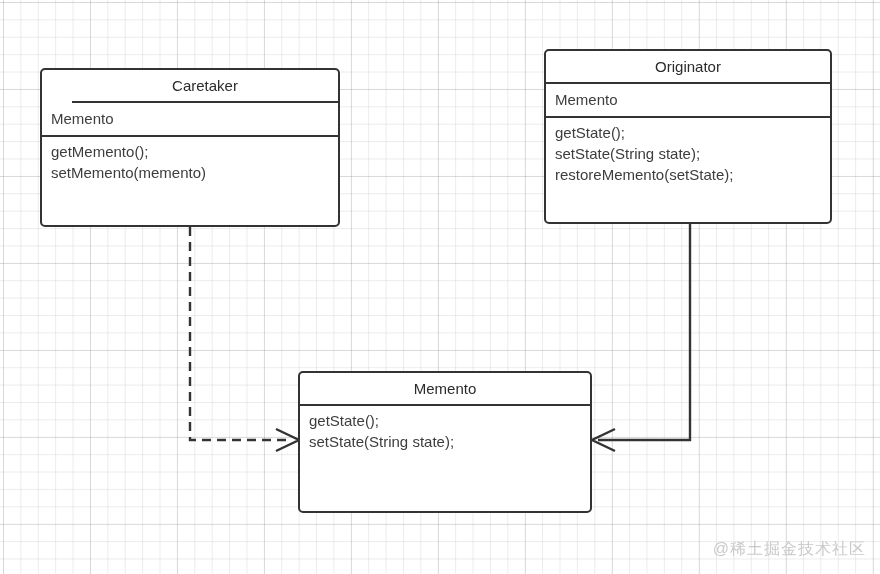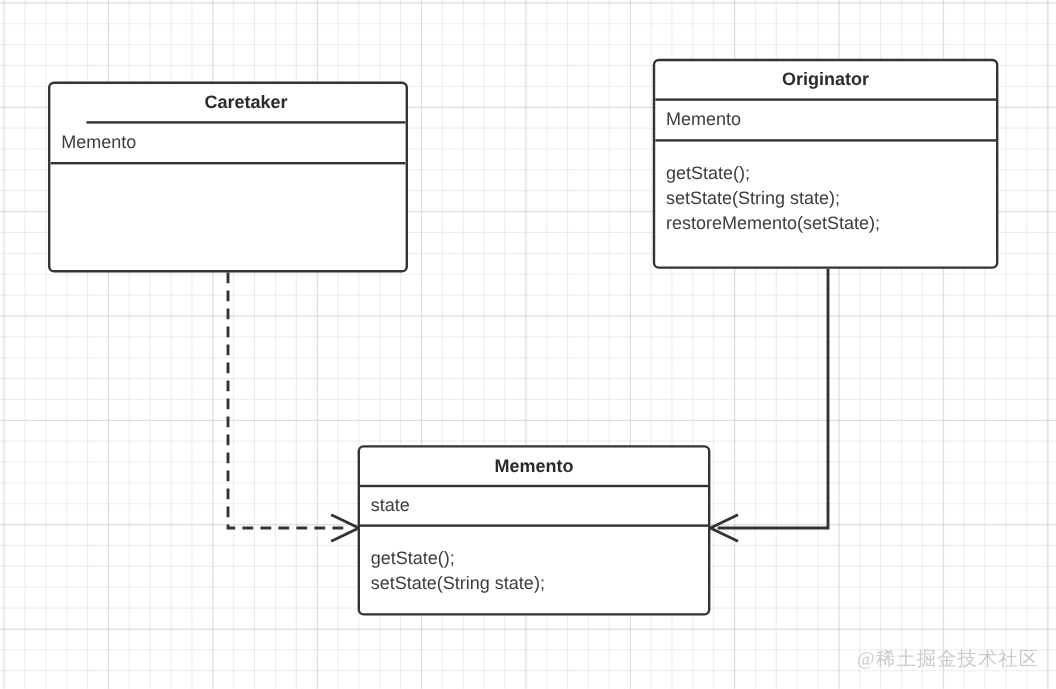--- a/index.html
+++ b/index.html
@@ -30,41 +30,41 @@
   .uml-class {
     position: absolute;
     box-sizing: border-box;
     background: #ffffff;
     border: 2px solid #333333;
     border-radius: 5px;
     overflow: hidden;
   }
   .uml-title {
     text-align: center;
-    font-weight: bold;
+    font-weight: normal;
     font-size: 15px;
     color: #2b2b2b;
     line-height: 1;
     border-bottom: 2px solid #333333;
     box-sizing: border-box;
     display: flex;
     align-items: center;
     justify-content: center;
   }
   .uml-attrs {
     border-bottom: 2px solid #333333;
     box-sizing: border-box;
     padding: 6px 9px 0 9px;
     font-size: 15px;
     color: #3d3d3d;
     line-height: 20px;
   }
   .uml-ops {
     box-sizing: border-box;
-    padding: 16px 9px 0 9px;
+    padding: 4px 9px 0 9px;
     font-size: 15px;
     color: #3d3d3d;
     line-height: 21px;
   }
   .uml-ops .op-line,
   .uml-attrs .attr-line {
     white-space: pre;
   }
 
   
@@ -88,21 +88,21 @@
     pointer-events: none;
   }
 
   .watermark {
     position: absolute;
     right: 14px;
     bottom: 14px;
     font-size: 16px;
     color: #c9c9c9;
     letter-spacing: 1px;
-    font-family: Liberation Serif, serif;
+    font-family: Liberation Sans, sans-serif;
     user-select: none;
     white-space: nowrap;
   }
 </style>
 </head>
 <body>
 
 <div id="canvas">
 
   <svg class="edge-layer" viewBox="0 0 880 574" width="880" height="574">
@@ -116,39 +116,40 @@
       <path d="M 690 224 L 690 440 L 598 440" fill="none" stroke="#333333" stroke-width="2.4" stroke-linecap="butt"></path>
       <path d="M 615 429 L 592 440 L 615 451" fill="none" stroke="#333333" stroke-width="2.4" stroke-linecap="butt" stroke-linejoin="miter"></path>
     </g>
   </svg>
 
   <div class="uml-class" id="class-caretaker">
     <div class="uml-title">Caretaker</div>
     <div class="uml-attrs">
       <div class="attr-line">Memento</div>
     </div>
+    <div class="uml-ops">
+      <div class="op-line">getMemento();</div>
+      <div class="op-line">setMemento(memento)</div>
+    </div>
   </div>
 
   <div class="uml-class" id="class-originator">
     <div class="uml-title">Originator</div>
     <div class="uml-attrs">
       <div class="attr-line">Memento</div>
     </div>
     <div class="uml-ops">
       <div class="op-line">getState();</div>
       <div class="op-line">setState(String state);</div>
       <div class="op-line">restoreMemento(setState);</div>
     </div>
   </div>
 
   <div class="uml-class" id="class-memento">
     <div class="uml-title">Memento</div>
-    <div class="uml-attrs">
-      <div class="attr-line">state</div>
-    </div>
     <div class="uml-ops">
       <div class="op-line">getState();</div>
       <div class="op-line">setState(String state);</div>
     </div>
   </div>
 
   <div class="watermark">@稀土掘金技术社区</div>
 
 </div>
 

